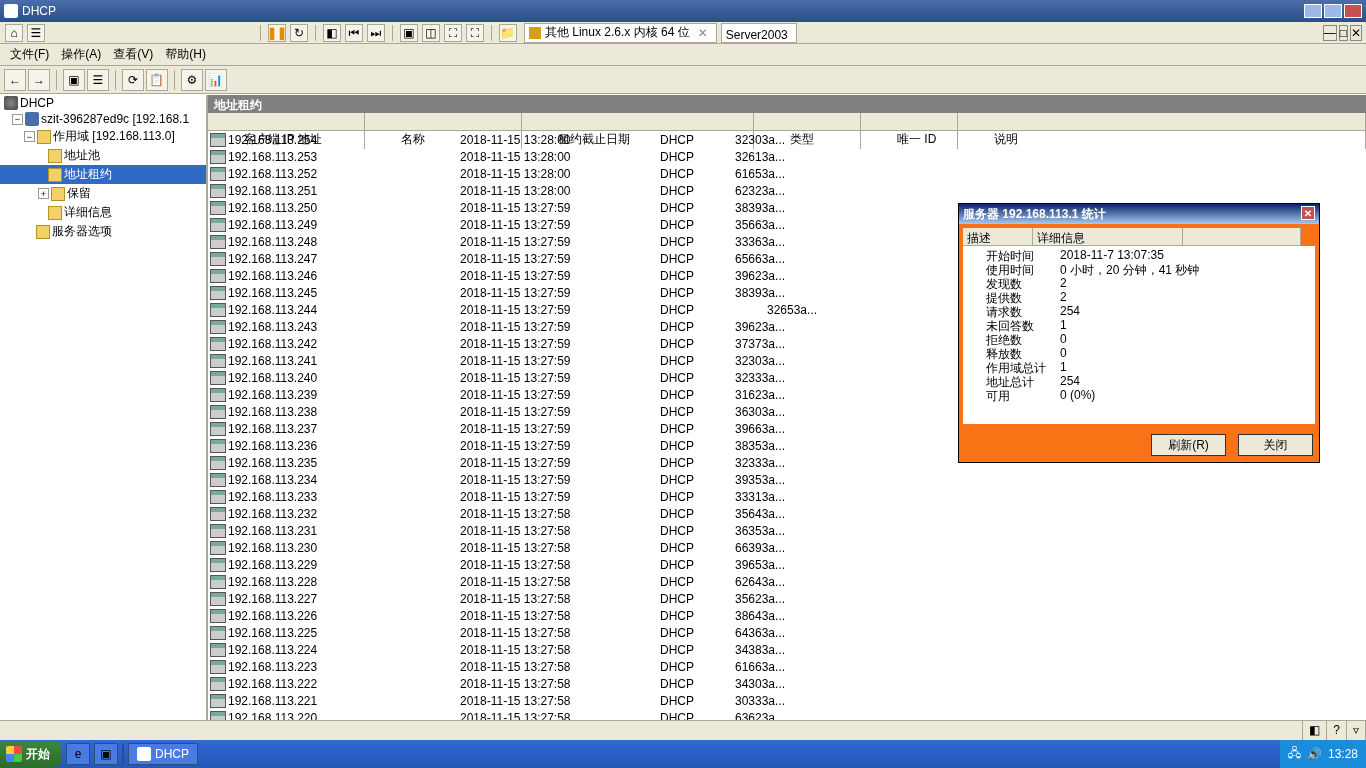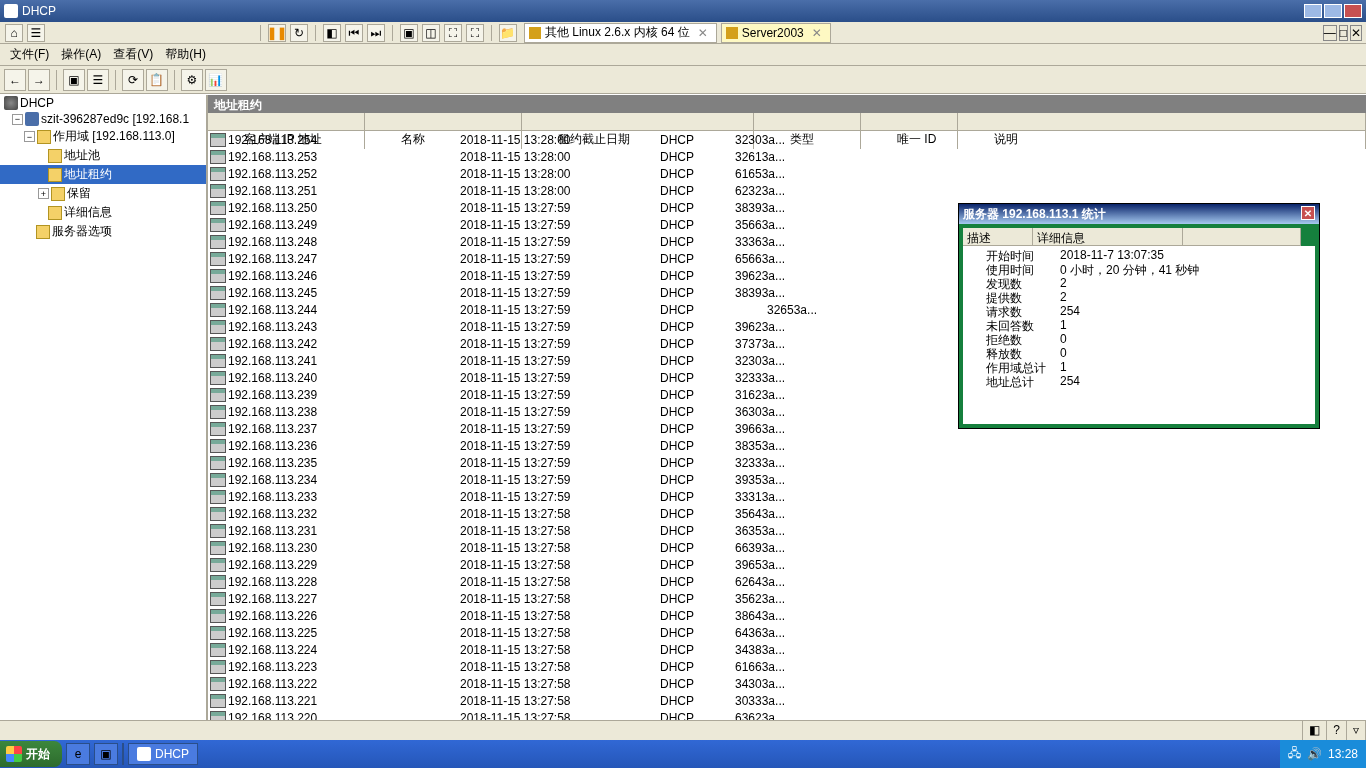--- a/index.html
+++ b/index.html
@@ -7,21 +7,21 @@
 .vm-titlebar { height:22px; background:linear-gradient(#4a6ea9,#2a4e89); display:flex; align-items:center; color:#fff; padding:0 4px; }
 .vm-titlebar .icon{ width:14px;height:14px;background:#fff;border-radius:2px;margin-right:4px; display:inline-block;}
 .vm-titlebar .spacer{flex:1;}
 .vm-titlebar .wbtn{ width:18px;height:14px;background:#9db9e5;margin-left:2px;border:1px solid #fff;}
 .vmware-menu { height:22px; background:#ece9d8; display:flex; align-items:center; padding:0 4px; gap:2px; border-bottom:1px solid #aca899;}
 .vmware-menu .mitem{ padding:2px 6px; cursor:default;}
 .vmware-menu .mitem u{text-decoration:underline;}
 .vmware-menu .sep{ width:1px; height:16px; background:#aca899; margin:0 4px;}
 .vmware-menu .tbtn{ width:18px;height:18px;border:1px solid #aca899;background:#f5f4ea;margin:0 1px;display:flex;align-items:center;justify-content:center;}
 .vmware-menu .tab{ height:20px;padding:0 8px 0 4px;border:1px solid #aca899;background:#fff;display:flex;align-items:center;gap:4px;margin-left:4px;}
-.vmware-menu .tab.active{ background:#fef9c3; }
+.vmware-menu .tab.active{ background:#ffffff;flex-direction:column; }
 .vmware-menu .tab .x{color:#888;margin-left:4px;cursor:pointer;}
 .vmware-menu .tab .ticon{width:12px;height:12px;background:#d4a01a;display:inline-block;}
 .guest-wrap{ position:relative; height:724px; background:#ece9d8; }
 .guest-menubar{ height:22px;background:#ece9d8;display:flex;padding:0 4px;border-bottom:1px solid #aca899;}
 .guest-menubar span{padding:2px 6px;}
 .guest-toolbar{ height:28px;background:#ece9d8;border-bottom:1px solid #aca899;display:flex;align-items:center;padding:0 4px;gap:2px;}
 .guest-toolbar .tbtn{ width:22px;height:22px;border:1px solid #aca899;background:#f5f4ea;display:flex;align-items:center;justify-content:center;}
 .guest-toolbar .sep{ width:1px;height:20px;background:#aca899;margin:0 4px;}
 .guest-body{ display:flex; height:646px; border-top:1px solid #fff;}
 .tree-pane{ width:208px; background:#fff; border-right:2px solid #aca899; overflow:auto; font-family:Tahoma;}
@@ -37,21 +37,21 @@
 .tree-pane .indent{display:inline-block;}
 .list-pane{ flex:1; display:flex;flex-direction:column; background:#fff;}
 .list-title{ height:18px;background:#808080;color:#fff;padding:2px 6px;font-weight:bold;}
 .list-header{ height:18px;display:flex;background:#ece9d8;border-bottom:1px solid #aca899;}
 .list-header .col{ border-right:1px solid #aca899;padding:18px 4px;overflow:hidden;white-space:nowrap;margin-left:32px;}
 .c-ip{width:125px;} .c-name{width:125px;} .c-exp{width:200px;} .c-type{width:75px;} .c-id{width:65px;} .c-desc{flex:1;}
 .list-rows{ flex:1; overflow-y:scroll; font-family:"SimSun",monospace;}
 .list-row{ height:17px;display:flex;align-items:center;}
 .list-row .ricon{width:16px;height:14px;background:linear-gradient(#7a9 30%,#ccc 30%);border:1px solid #555;margin:0 2px;}
 .list-row span{overflow:hidden;white-space:nowrap;}
-.stats-window{ position:absolute; right:46px; top:159px; width:362px; background:#15803d; border:1px solid #000;}
+.stats-window{ position:absolute; right:46px; top:159px; width:362px; background:#f97316; border:1px solid #000;}
 .stats-title{ height:20px; background:linear-gradient(#0a246a,#a6caf0); color:#fff; padding:2px 4px; font-weight:bold;display:flex;}
 .stats-title .x{width:14px;height:14px;background:#c75050;color:#fff;display:flex;align-items:center;justify-content:center;border:1px solid #fff;font-size:10px;}
 .stats-header{ display:flex; height:18px;background:#ece9d8;border-bottom:1px solid #aca899; margin:4px 18px 0 4px;}
 .stats-header div{border-right:1px solid #aca899;padding:2px 4px;}
 .stats-body{ background:#fff; margin:0 4px 4px 4px; height:178px; padding:2px; font-family:"SimSun",monospace;}
 .stats-body .srow{display:flex;height:14px;}
 .stats-body .srow .k{width:74px;margin-left:21px;}
 .stats-buttons{ padding:6px; display:flex; justify-content:flex-end; gap:12px;}
 .stats-buttons button{ width:75px;height:22px;background:#ece9d8;border:1px solid #333;}
 .taskbar{ position:absolute;bottom:0;left:0;right:0;height:28px;background:linear-gradient(#3168d5,#2556b8);display:flex;align-items:center;}
@@ -535,21 +535,29 @@
           <span>0</span>
         </div>
         <div class="srow">
           <span class="k">作用域总计</span>
           <span>1</span>
         </div>
         <div class="srow">
           <span class="k">地址总计</span>
           <span>254</span>
         </div>
+        <div class="srow">
+          <span class="k">可用</span>
+          <span>0 (0%)</span>
+        </div>
       </div>
+    <div class="stats-buttons">
+      <button>刷新(R)</button>
+      <button>关闭</button>
+    </div>
   </div>
 
   <div class="bottom-bar">
     <div class="cell" style="flex:1;"></div>
     <div class="cell">◧</div>
     <div class="cell">?</div>
     <div class="cell">▿</div>
   </div>
 
   <div class="taskbar">

